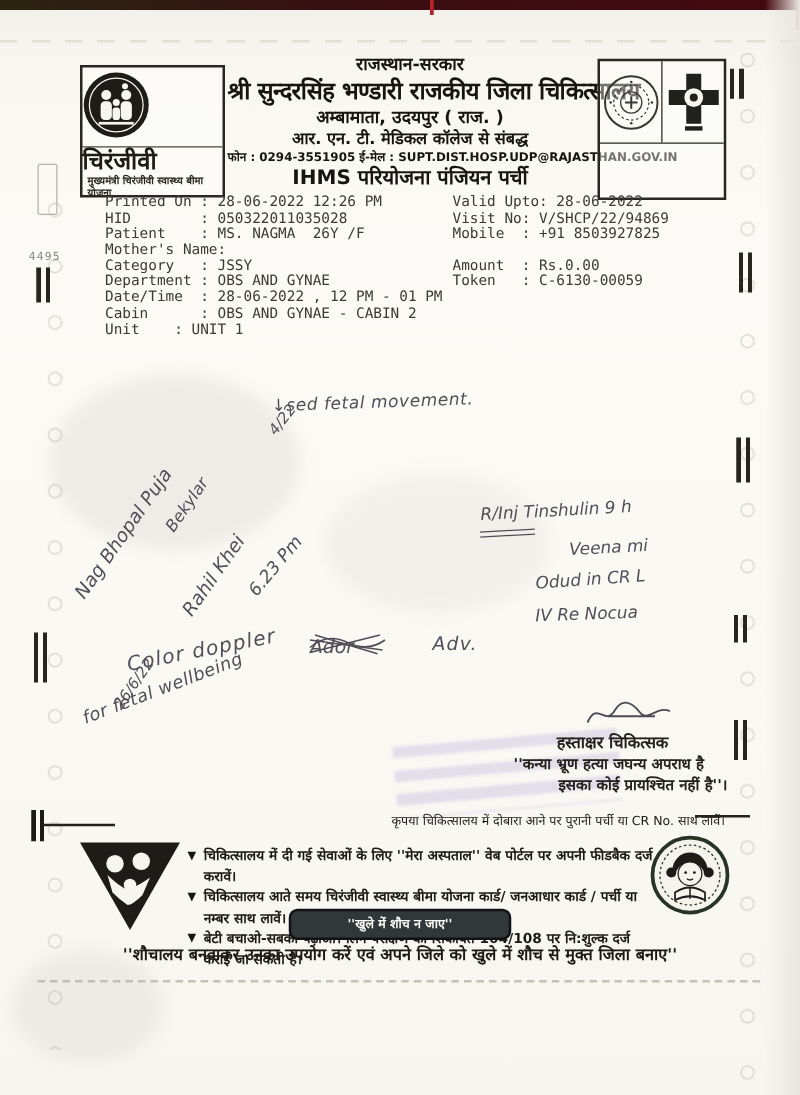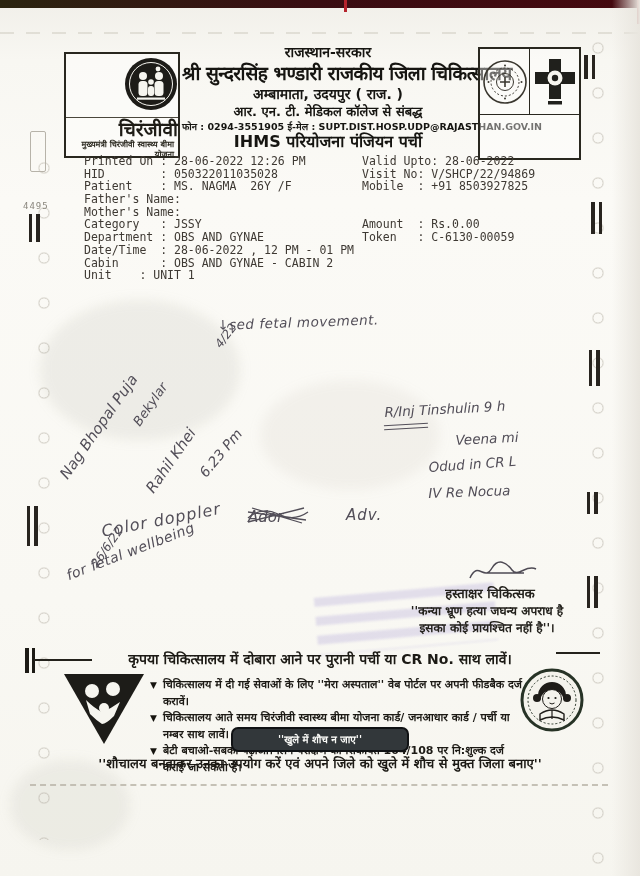--- a/index.html
+++ b/index.html
@@ -27,21 +27,21 @@
                 border:1px solid #b7b3a9; border-radius:2px; }
   .serial-num { position:absolute; left:23px; top:174px; font:9px "DejaVu Sans Mono",monospace;
                 color:#8a867d; letter-spacing:1px;margin-top:27px; }
   .smudge { position:absolute; border-radius:50%; filter:blur(6px); }
   .sm1 { left:40px; top:300px; width:200px; height:140px; background:rgba(150,145,132,.12); }
   .sm2 { left:260px; top:380px; width:180px; height:110px; background:rgba(150,145,132,.08); }
   .sm3 { left:10px; top:760px; width:120px; height:90px;  background:rgba(150,145,132,.10); }
 
   
   .logo-box-left { position:absolute; left:64px; top:52px; width:116px; height:106px;
-                   border:2px solid #29271f; background:rgba(255,255,255,.4); text-align:right; }
+                   border:2px solid #29271f; background:rgba(255,255,255,.4); text-align:left; }
   .nhm-wrap { padding-top:3px; border-bottom:1px solid #4a473c; padding-bottom:2px; }
   .scheme-name { font-size:19px; font-weight:bold; color:#1e1c16; line-height:22px; }
   .scheme-sub { font-size:8px; font-weight:bold; color:#2a281f; line-height:10px; padding:0 4px 2px; }
   .head-center { position:absolute; left:182px; top:44px; width:292px; text-align:center; color:#161511; }
   .h-gov  { font-size:14px; font-weight:bold; line-height:17px; }
   .h-name { font-size:19px; font-weight:bold; line-height:24px; letter-spacing:-.5px; white-space:nowrap; }
   .h-loc  { font-size:14px; font-weight:bold; line-height:18px; }
   .h-aff  { font-size:13px; font-weight:bold; line-height:17px; }
   .h-contact { font-size:9.5px; font-weight:bold; line-height:13px; white-space:nowrap; }
   .h-slip { font-size:16px; font-weight:bold; line-height:17px; }
@@ -80,25 +80,25 @@
   .scribble { position:absolute; left:246px; top:504px; }
   .signature { position:absolute; left:466px; top:556px; }
 
   
   .stamp { position:absolute; left:316px; top:590px; width:180px; height:58px; transform:rotate(-5deg);
            background:repeating-linear-gradient(180deg, rgba(118,100,196,.22) 0 9px, transparent 9px 19px);
            filter:blur(1.2px); opacity:.8; }
   .doctor { position:absolute; color:#23211c; font-weight:bold; text-align:center; }
   .sig-caption { left:408px; top:584px; width:164px; font-size:13px; }
   .warn1 { left:382px; top:602px; width:210px; font-size:12px; }
-  .warn2 { left:392px; top:619px; width:190px; font-size:12px; }
-
-  
-  .reminder { position:absolute; left:60px; top:649px; width:520px; text-align:center;
-              font-size:14px; font-weight:bold; color:#1c1a15; }
+  .warn2 { left:392px; top:619px; width:190px; font-size:12px;text-align:right; }
+
+  
+  .reminder { position:absolute; left:60px; top:649px; width:520px; text-align:right;
+              font-size:10px; font-weight:normal; color:#1c1a15; }
   .rule-l { position:absolute; left:34px;  top:659px; width:58px; height:2px; background:#24221c; }
   .rule-r { position:absolute; left:556px; top:652px; width:44px; height:2px; background:#24221c; }
   .dbl-bar { position:absolute; left:25px; top:648px; width:11px; height:25px;
              background:repeating-linear-gradient(90deg,#1c1a15 0 3.5px,transparent 3.5px 7px); }
   .triangle-logo { position:absolute; left:62px; top:672px; }
   .bullets { position:absolute; left:150px; top:677px; width:374px; color:#1c1a15; }
   .bullet-row { display:flex; gap:6px; font-size:11px; font-weight:bold; line-height:16.5px; }
   .bullet-glyph { font-size:9px; line-height:16.5px; color:#16140f; font-style:normal; }
   .beti-badge { position:absolute; left:520px; top:666px; }
   .toilet-badge { position:absolute; left:231px; top:727px; width:178px; height:25px;
@@ -186,21 +186,20 @@
         </svg>
       </div>
     </div>
     <div style="height:44px;"></div>
   </div>
 
   <div class="reg">
     <div class="reg-row"><span class="reg-l">Printed On : 28-06-2022 12:26 PM</span><span class="reg-r">Valid Upto: 28-06-2022</span></div>
     <div class="reg-row"><span class="reg-l">HID        : 050322011035028</span><span class="reg-r">Visit No: V/SHCP/22/94869</span></div>
     <div class="reg-row"><span class="reg-l">Patient    : MS. NAGMA  26Y /F</span><span class="reg-r">Mobile  : +91 8503927825</span></div>
-    <div class="reg-row"><span class="reg-l">Father's Name:</span><span class="reg-r"></span></div>
     <div class="reg-row"><span class="reg-l">Mother's Name:</span><span class="reg-r"></span></div>
     <div class="reg-row"><span class="reg-l">Category   : JSSY</span><span class="reg-r">Amount  : Rs.0.00</span></div>
     <div class="reg-row"><span class="reg-l">Department : OBS AND GYNAE</span><span class="reg-r">Token   : C-6130-00059</span></div>
     <div class="reg-row"><span class="reg-l">Date/Time  : 28-06-2022 , 12 PM - 01 PM</span><span class="reg-r"></span></div>
     <div class="reg-row"><span class="reg-l">Cabin      : OBS AND GYNAE - CABIN 2</span><span class="reg-r"></span></div>
     <div class="reg-row"><span class="reg-r">Unit    : UNIT 1</span></div>
   </div>
 
   <div class="hw hw-cdate">4/22</div>
   <div class="hw hw-complaint">↓sed fetal movement.</div>

